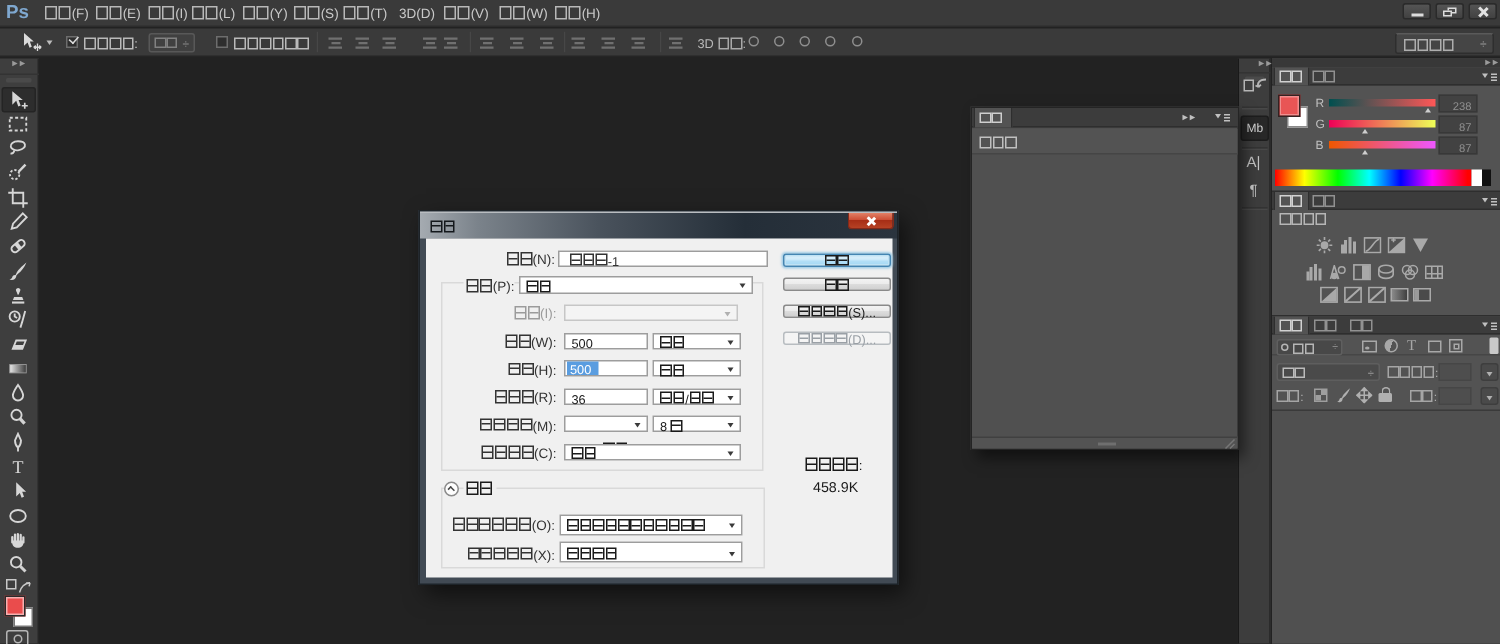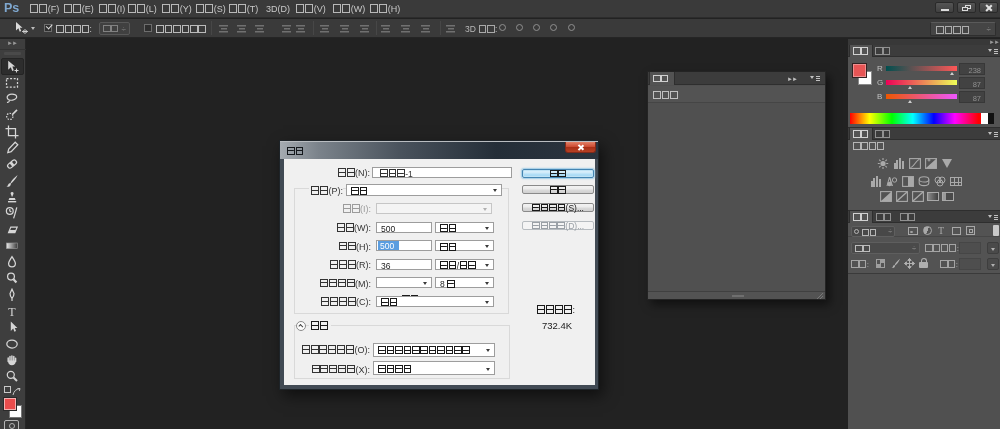--- a/index.html
+++ b/index.html
@@ -180,20 +180,37 @@
       <div class="ab" style="left:4px;top:347px;width:7px;height:7px;border:1px solid #c8c8c8"></div>
       <svg class="ab" style="left:12px;top:348px" width="9" height="9" viewBox="0 0 9 9">
         <path d="M1 8 C2 4 4 2 8 1.5 M8 1.5 l-2.6 0.2 M8 1.5 l-0.6 2.4" stroke="#c8c8c8" stroke-width="1" fill="none"></path>
       </svg>
       <div class="ab" style="left:9px;top:366px;width:13px;height:13px;background:#fff;border:1px solid #777"></div>
       <div class="ab" style="left:3px;top:358px;width:14px;height:14px;background:#ea4c4c;border:1px solid #2a2a2a;box-shadow:inset 0 0 0 1px #f5b0b0"></div>
       <div class="ab" style="left:4px;top:381px;width:15px;height:11px;border:1px solid #b5b5b5;border-radius:2px">
         <div class="ab" style="left:4px;top:1.5px;width:6px;height:6px;border:1px solid #b5b5b5;border-radius:50%"></div>
       </div>
     </div>
+    <div class="ab" style="left:825px;top:39px;width:22px;height:390px;background:#3d3d3d;border-left:1px solid #191919;border-right:1px solid #2b2b2b">
+      <div class="ab" style="left:12px;top:1px;font-size:6px;color:#9a9a9a;letter-spacing:-1px">►►</div>
+      <div class="ab" style="left:0;top:9px;width:21px;height:1px;background:#333"></div>
+      <div class="ab" style="left:4px;top:12px;width:13px;height:2.5px;background:#4a4a4a;border-radius:1px"></div>
+      <div class="ab" style="left:2px;top:32px;width:17px;height:1px;background:#333;box-shadow:0 1px 0 #484848"></div>
+      <div class="ab" style="left:2px;top:59px;width:17px;height:1px;background:#333;box-shadow:0 1px 0 #484848"></div>
+      <div class="ab" style="left:2px;top:99px;width:17px;height:1px;background:#333;box-shadow:0 1px 0 #484848"></div>
+      <div class="ab" style="left:3px;top:14px;width:7px;height:8px;border:1px solid #b5b5b5"></div>
+      <svg class="ab" style="left:10px;top:13px" width="10" height="11" viewBox="0 0 10 11">
+        <path d="M8 1 C3 1 2 4 3 6 M3 6 L1 5 M3 6 L4.6 4.4" stroke="#b5b5b5" fill="none" stroke-width="1.2"></path>
+      </svg>
+      <div class="ab" style="left:1px;top:38px;width:19px;height:17px;background:#282828;border:1px solid #1d1d1d;border-radius:2px">
+        <span style="position:absolute;left:3px;top:3px;font-size:8px;color:#d2d2d2">Mb</span>
+      </div>
+      <div class="ab" style="left:5px;top:64px;font-size:10px;color:#c5c5c5">A|</div>
+      <div class="ab" style="left:7px;top:83px;font-size:10px;color:#c5c5c5">¶</div>
+    </div>
     <div class="ab h" style="left:848px;top:39px;width:152px;height:390px;background:#535353">
       <div class="ab" style="left:0;top:0;width:152px;height:6px;background:#383838"></div>
       <div class="ab" style="left:141px;top:0px;font-size:6px;color:#9a9a9a;letter-spacing:-1px">►►</div>
       <div class="ab" style="left:0;top:6px;width:152px;height:12px;background:#3c3c3c;border-bottom:1px solid #2e2e2e">
         <div class="ab" style="left:1px;top:0;width:24px;height:12px;background:#535353;border-left:1px solid #2e2e2e;border-right:1px solid #2e2e2e">
           <span style="position:absolute;left:3px;top:2px;font-size:8px;color:#e2e2e2"><b class="k"></b><b class="k"></b></span>
         </div>
         <div class="ab" style="left:27px;top:2px;font-size:8px;color:#9d9d9d"><b class="k"></b><b class="k"></b></div>
         <div class="ab" style="right:3px;top:3px;width:9px;height:6px">
           <div class="ab tri" style="left:0;top:1px;border-left:2.5px solid transparent;border-right:2.5px solid transparent;border-top:3px solid #c0c0c0"></div>
@@ -415,21 +432,21 @@
         <div class="ab" style="left:151px;top:118px;width:59px;height:11px;background:#fff;border:1px solid #9d9d9d">
           <span style="position:absolute;left:4px;top:1px;font-size:8.5px;color:#1a1a1a;white-space:nowrap">8 <b class="k"></b></span>
           <div class="ab tri" style="right:4px;top:4.0px;border-left:2.5px solid transparent;border-right:2.5px solid transparent;border-top:3.5px solid #3a3a3a"></div>
         </div>
         <div class="ab" style="right:224px;top:138px;font-size:9px;color:#333;white-space:nowrap;background:#f0f0f0;padding-left:2px"><b class="k"></b><b class="k"></b><b class="k"></b><b class="k"></b>(C):</div>
         <div class="ab" style="left:92px;top:136.5px;width:118px;height:11.0px;background:#fff;border:1px solid #9d9d9d">
           <span style="position:absolute;left:4px;top:1.0px;font-size:8.5px;color:#1a1a1a;white-space:nowrap"><b class="k"></b><b class="k"></b></span>
           <div class="ab tri" style="right:4px;top:4.0px;border-left:2.5px solid transparent;border-right:2.5px solid transparent;border-top:3.5px solid #3a3a3a"></div>
         </div>
         <div class="ab" style="left:253px;top:146px;font-size:9px;color:#1a1a1a"><b class="k"></b><b class="k"></b><b class="k"></b><b class="k"></b>:</div>
-        <div class="ab" style="left:258px;top:161px;font-size:9.5px;color:#1a1a1a">732.4K</div>
+        <div class="ab" style="left:258px;top:161px;font-size:9.5px;color:#1a1a1a">458.9K</div>
         <div class="ab" style="left:12px;top:161.5px;width:10px;height:10px;background:#fdfdfd;border:1px solid #8a8a8a;border-radius:50%">
           <div class="ab" style="left:2px;top:3.5px;width:4px;height:2.5px;border-left:1.4px solid #444;border-top:1.4px solid #444;transform:rotate(45deg)"></div>
         </div>
         <div class="ab" style="left:25px;top:162px;font-size:9px;color:#1a1a1a;background:#f0f0f0;padding:0 2px"><b class="k"></b><b class="k"></b></div>
         <div class="ab" style="right:225px;top:186px;font-size:9px;color:#333;white-space:nowrap;background:#f0f0f0;padding-left:2px"><b class="k"></b><b class="k"></b><b class="k"></b><b class="k"></b><b class="k"></b><b class="k"></b>(O):</div>
         <div class="ab" style="left:89px;top:183.5px;width:122px;height:14.5px;background:#fff;border:1px solid #9d9d9d">
           <span style="position:absolute;left:4px;top:2.0px;font-size:8.5px;color:#1a1a1a;white-space:nowrap"><b class="k"></b><b class="k"></b><b class="k"></b><b class="k"></b><b class="k"></b><b class="k"></b><b class="k"></b><b class="k"></b><b class="k"></b><b class="k"></b><b class="k"></b></span>
           <div class="ab tri" style="right:4px;top:5.8px;border-left:2.5px solid transparent;border-right:2.5px solid transparent;border-top:3.5px solid #3a3a3a"></div>
         </div>
         <div class="ab" style="right:225px;top:205.5px;font-size:9px;color:#333;white-space:nowrap;background:#f0f0f0;padding-left:2px"><b class="k"></b><b class="k"></b><b class="k"></b><b class="k"></b><b class="k"></b>(X):</div>

